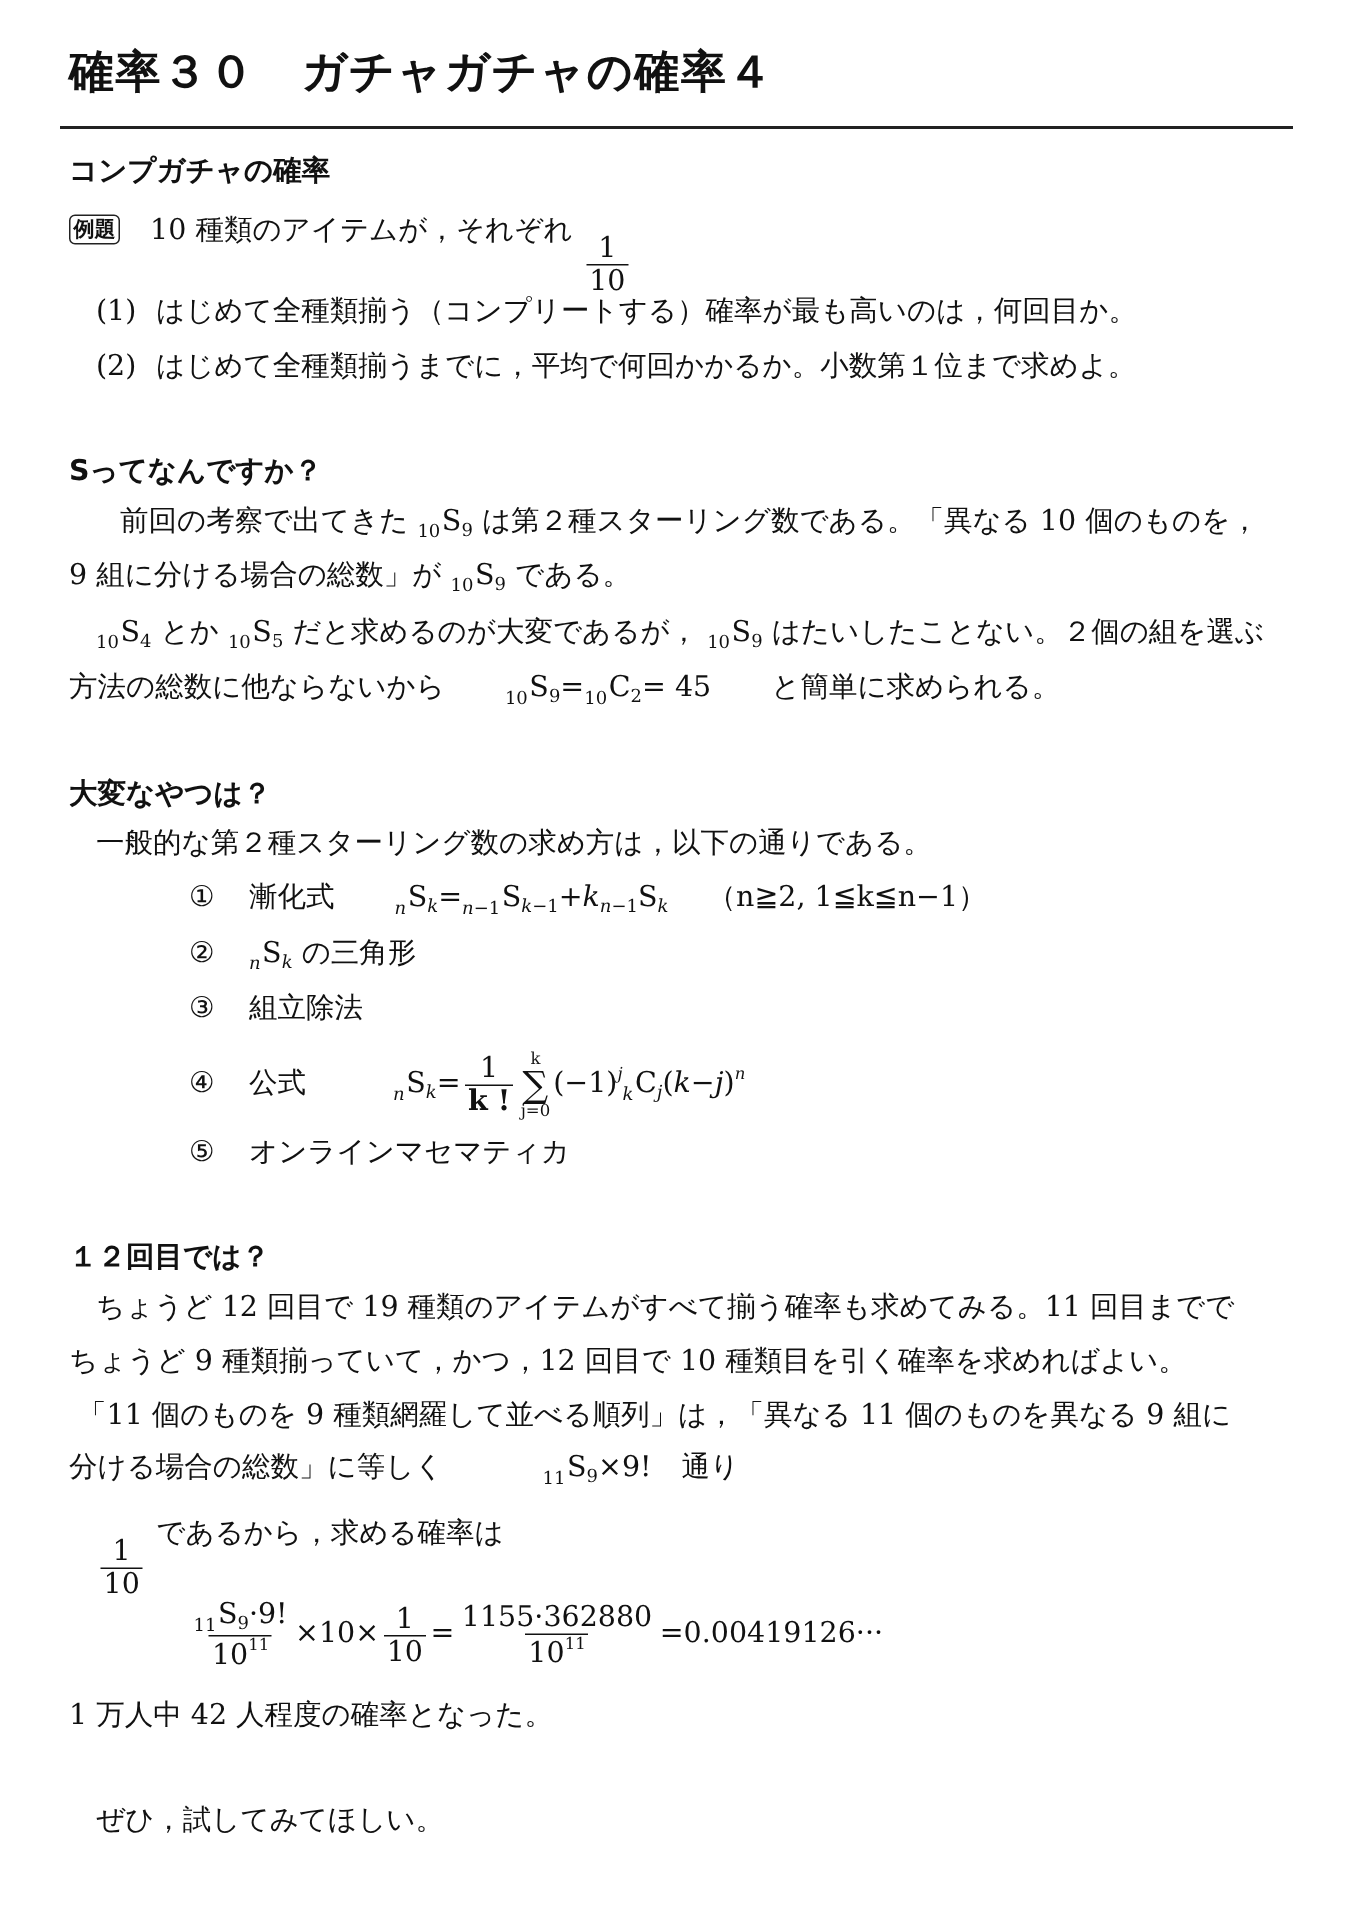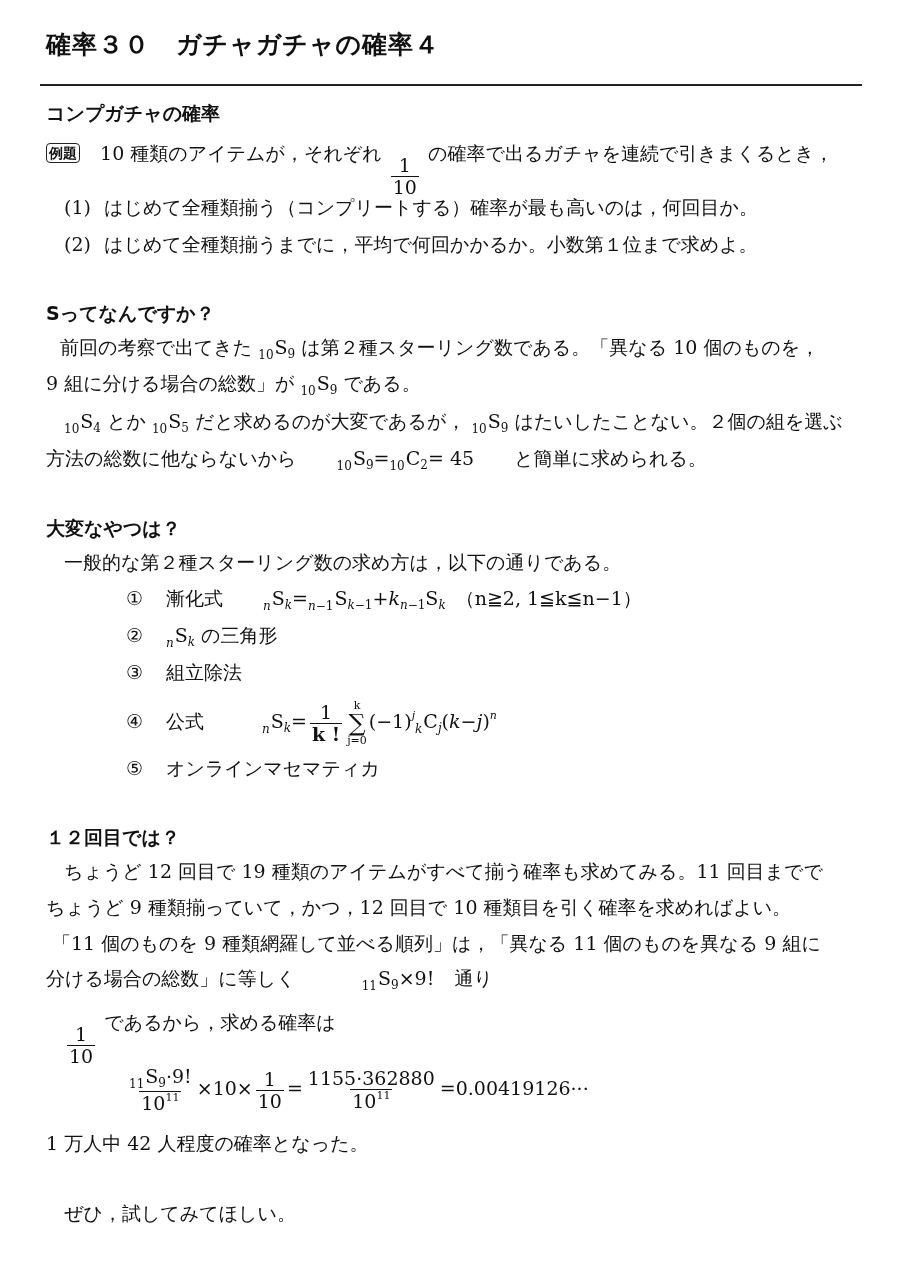--- a/index.html
+++ b/index.html
@@ -1,20 +1,20 @@
 <!DOCTYPE html>
 <html><head>
   <meta charset="utf-8">
   <style>
     html, body { margin: 0; padding: 0; background: #ffffff; }
     body { width: 905px; height: 1280px; position: relative; overflow: hidden; color: #111; }
     .serif { font-family: "DejaVu Serif", "Liberation Serif", serif; }
     .sans { font-family: "DejaVu Sans", "Liberation Sans", sans-serif; }
     .abs { position: absolute; white-space: nowrap; }
-    .title { left: 46px; top: 28px; font-size: 25px; font-weight: bold; letter-spacing: 1px; }
+    .title { left: 46px; top: 28px; font-size: 30px; font-weight: bold; letter-spacing: 1px; }
     .rule { left: 40px; top: 84px; width: 822px; height: 0; border-top: 2px solid #222; }
     .h2 { font-size: 19px; font-weight: bold; }
     .txt { font-size: 19px; line-height: 1; }
     .badge { display: inline-block; border: 1.5px solid #222; border-radius: 4px; font-size: 14px; font-weight: bold; padding: 0 2px; line-height: 18px; vertical-align: 2px; }
     .frac { display: inline-flex; flex-direction: column; align-items: center; vertical-align: middle; margin: 0 3px; font-size: 19px; }
     .frac .num { padding: 0 2px; line-height: 1.1; }
     .frac .den { padding: 0 2px; line-height: 1.1; border-top: 1.3px solid #111; }
     .sub { font-size: 12px; vertical-align: -4px; }
     .pre { font-size: 12px; vertical-align: -5px; margin-right: 1px; }
     .sup { font-size: 11px; vertical-align: 9px; }
@@ -31,33 +31,32 @@
 
 <div class="abs h2 sans" style="left:46px; top:101px;">コンプガチャの確率</div>
 
 <div class="abs txt serif" style="left:46px; top:143px;">
   <span class="badge sans">例題</span>
   <span style="margin-left:14px;text-align:right;">10 種類のアイテムが，それぞれ</span>
   <span class="frac" style="vertical-align:-12px;">
     <span class="num">1</span>
     <span class="den">10</span>
   </span>
-  <span>の確率で出るガチャを連続で引きまくるとき，</span>
 </div>
 
 <div class="abs txt serif" style="left:64px; top:198px;">
   <span class="num-item">(1)</span><span>はじめて全種類揃う（コンプリートする）確率が最も高いのは，何回目か。</span>
 </div>
 <div class="abs txt serif" style="left:64px; top:235px;">
   <span class="num-item">(2)</span><span>はじめて全種類揃うまでに，平均で何回かかるか。小数第１位まで求めよ。</span>
 </div>
 
 <div class="abs h2 sans" style="left:46px; top:301px;">Sってなんですか？</div>
 
-<div class="abs txt serif" style="left:60px; top:338px;text-align:right;">
+<div class="abs txt serif" style="left:80px; top:338px;text-align:right;">
   <span>前回の考察で出てきた</span>
   <span><span class="pre">10</span><span>S</span><span class="sub">9</span></span>
   <span>は第２種スターリング数である。「異なる 10 個のものを，</span>
 </div>
 <div class="abs txt serif" style="left:46px; top:374px;">
   <span>9 組に分ける場合の総数」が</span>
   <span><span class="pre">10</span><span>S</span><span class="sub">9</span></span>
   <span>である。</span>
 </div>
 <div class="abs txt serif" style="left:64px; top:412px;">
@@ -73,21 +72,21 @@
   <span style="margin-left:34px;"><span class="pre">10</span><span>S</span><span class="sub">9</span>=<span class="pre">10</span><span>C</span><span class="sub">2</span><span>= </span><span>45</span></span>
   <span style="margin-left:34px;">と簡単に求められる。</span>
 </div>
 
 <div class="abs h2 sans" style="left:46px; top:516px;">大変なやつは？</div>
 <div class="abs txt serif" style="left:64px; top:553px;">一般的な第２種スターリング数の求め方は，以下の通りである。</div>
 
 <div class="abs txt serif" style="left:126px; top:589px;">
   <span class="num-item">①</span><span>漸化式</span>
   <span style="margin-left:34px;"><span class="pre"><i class="m">n</i></span>S<span class="sub"><i class="m">k</i></span>=<span class="pre"><i class="m">n</i>−1</span>S<span class="sub"><i class="m">k</i>−1</span>+<i class="m">k</i><span class="sub"><i class="m">n</i>−1</span>S<span class="sub"><i class="m">k</i></span></span>
-  <span style="margin-left:4px;">（n≧2,  1≦k≦n−1）</span>
+  <span style="margin-left:20px;">（n≧2,  1≦k≦n−1）</span>
 </div>
 <div class="abs txt serif" style="left:126px; top:626px;">
   <span class="num-item">②</span><span class="pre"><i class="m">n</i></span>S<span class="sub"><i class="m">k</i></span> <span>の三角形</span>
 </div>
 <div class="abs txt serif" style="left:126px; top:663px;">
   <span class="num-item">③</span><span>組立除法</span>
 </div>
 <div class="abs txt serif" style="left:126px; top:700px;">
   <span class="num-item">④</span><span>公式</span>
   <span style="margin-left:52px;">

